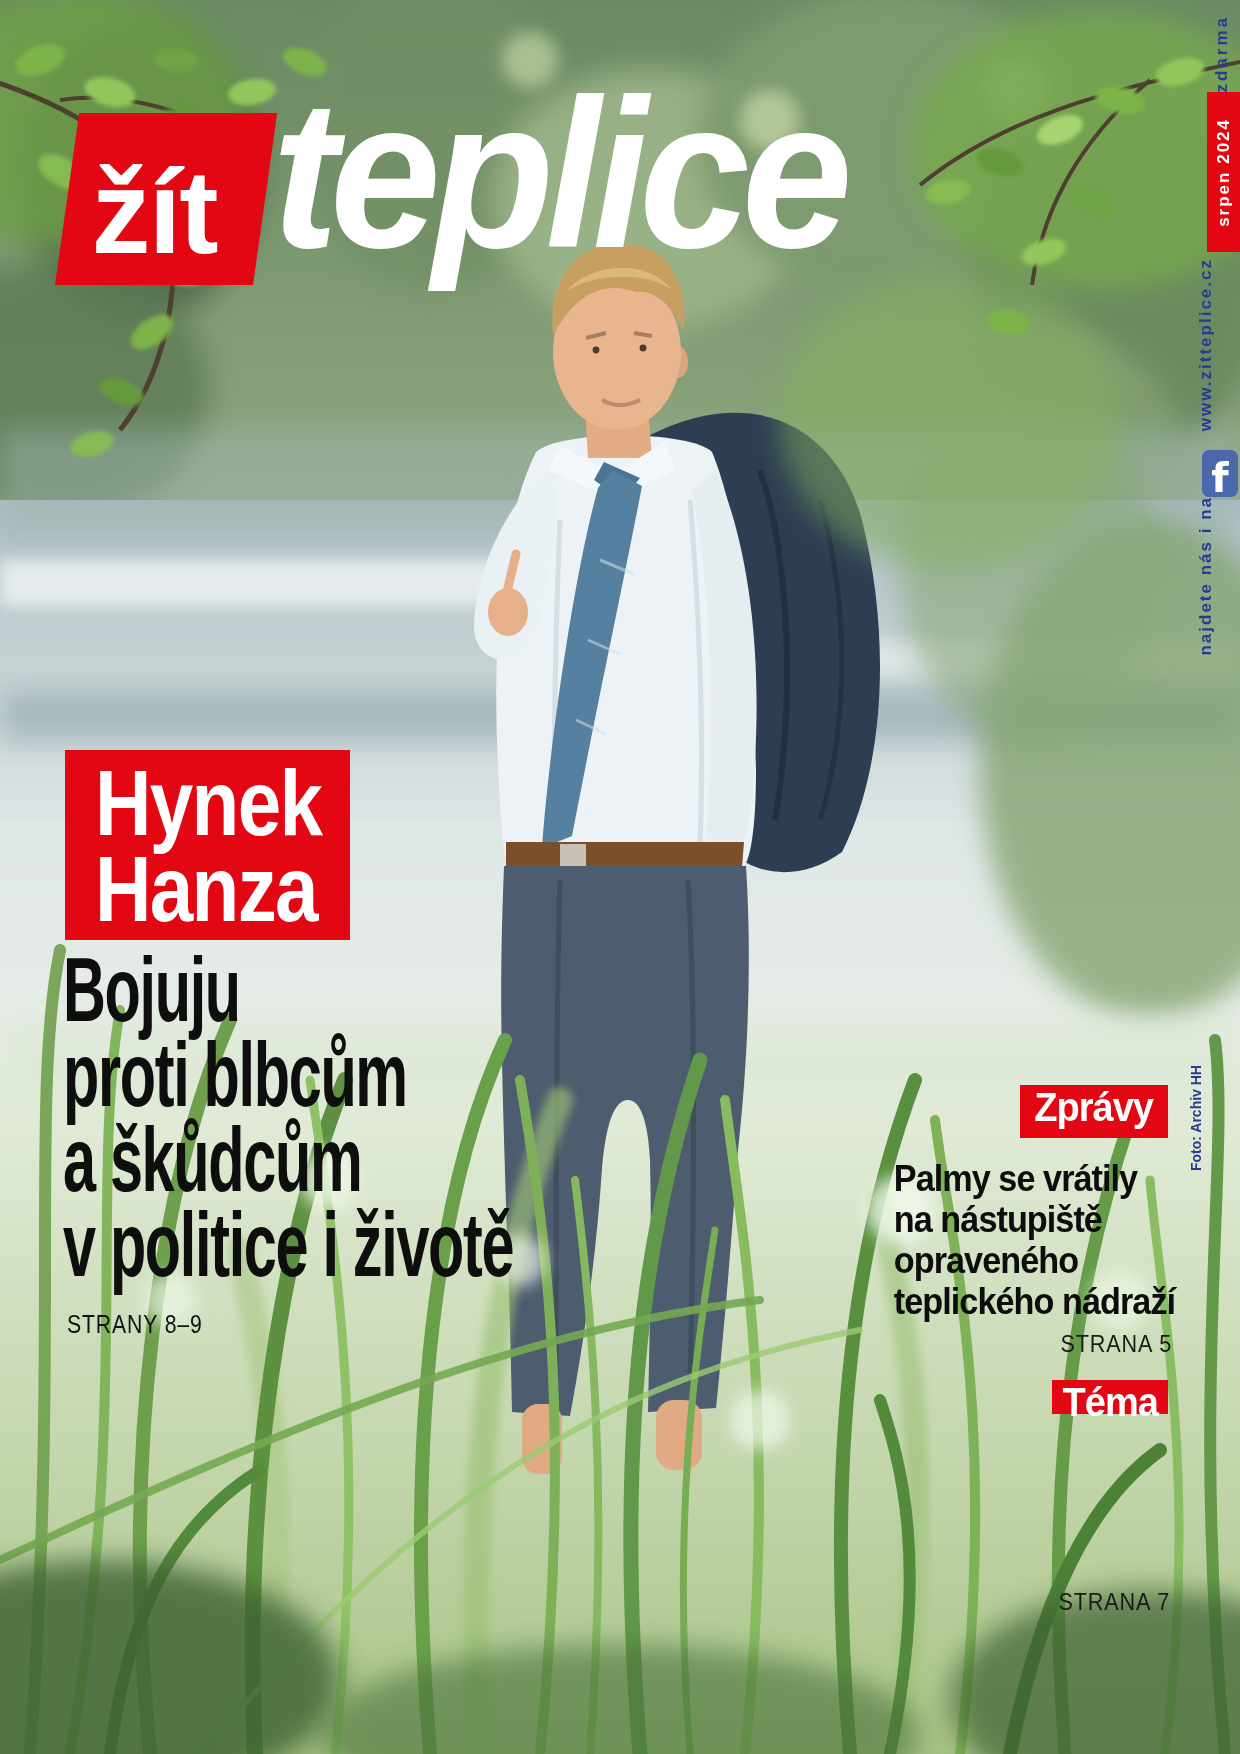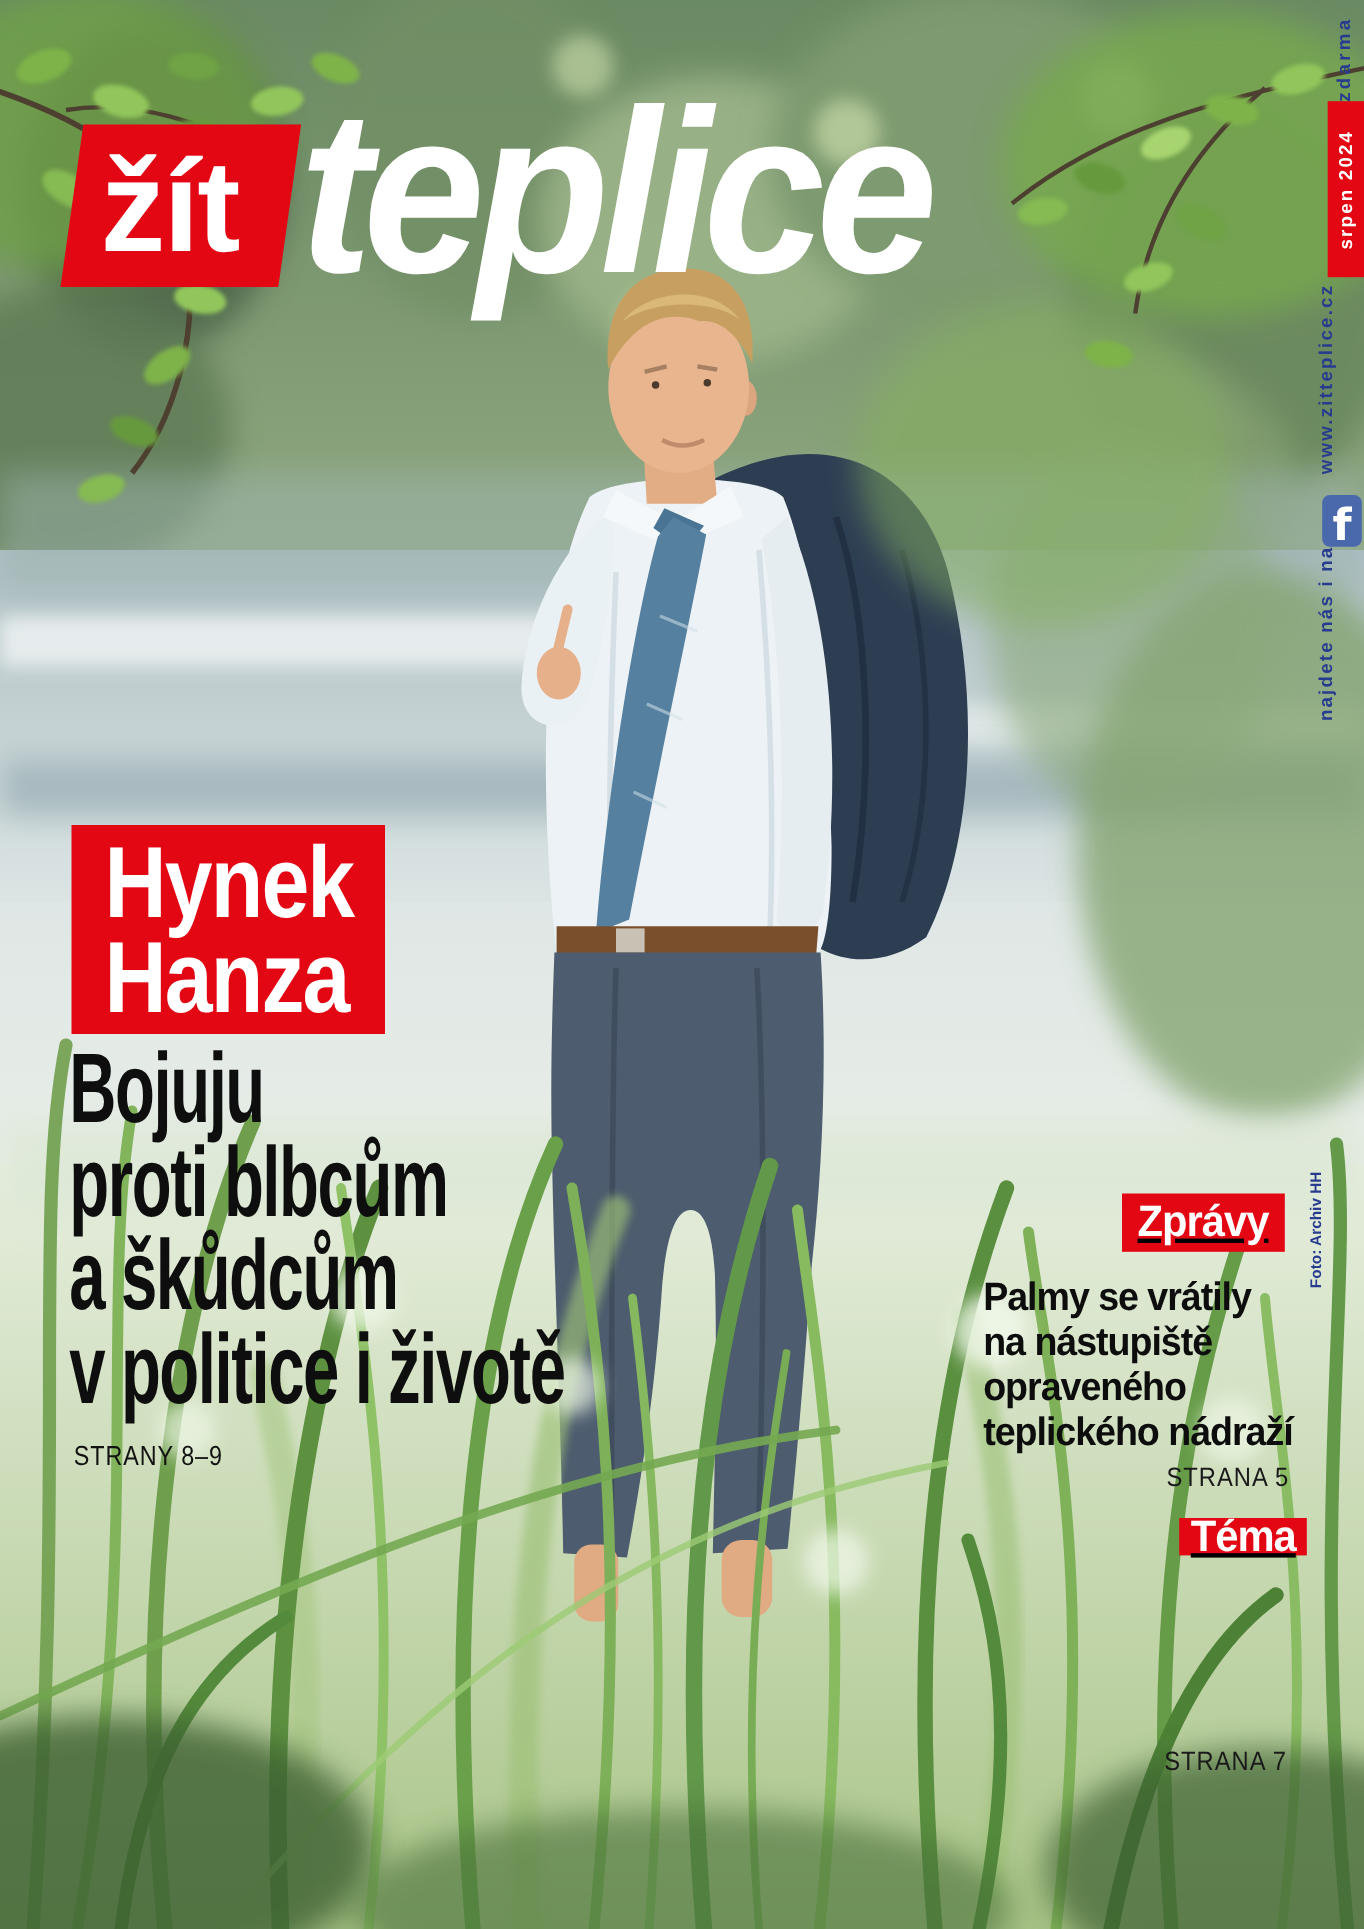--- a/index.html
+++ b/index.html
@@ -4,21 +4,21 @@
 <style>
   html,body{margin:0;padding:0;background:#222;}
   #cover{
     position:relative;width:1240px;height:1754px;overflow:hidden;
     font-family:"Liberation Sans","DejaVu Sans",sans-serif;
     background:#8aa37e;margin:0 auto;
   }
   #photo-svg{position:absolute;left:0;top:0;width:1240px;height:1754px;display:block;}
 
   
-  .zit-wrap{position:absolute;left:55px;top:113px;width:198px;height:148px;}
+  .zit-wrap{position:absolute;left:55px;top:113px;width:198px;height:172px;}
   .zit-bg{position:absolute;inset:0;background:var(--red);transform:skewX(-8deg);transform-origin:50% 100%;}
   .zit-text{
     position:absolute;inset:0;display:flex;align-items:flex-end;justify-content:center;
     color:#fff;font-weight:bold;font-size:118px;line-height:1;padding-bottom:14px;
     letter-spacing:-2px;
   }
   .teplice{
     position:absolute;left:272px;top:68px;
     color:#fff;font-weight:bold;font-style:italic;font-size:212px;line-height:1;
     letter-spacing:-9px;transform:scaleX(.94);transform-origin:0 0;white-space:nowrap;
@@ -44,24 +44,24 @@
     padding:10px 16px 0 30px;box-sizing:border-box;}
   .name-box div{color:#fff;font-weight:bold;font-size:92px;line-height:86px;letter-spacing:-2px;
     transform:scaleX(.85);transform-origin:0 50%;white-space:nowrap;}
   .headline{position:absolute;left:63px;top:948px;}
   .headline div{color:#0e0e0e;font-weight:bold;font-size:90px;line-height:85px;letter-spacing:-2px;
     transform:scaleX(.66);transform-origin:0 50%;white-space:nowrap;}
   .pages{position:absolute;left:67px;top:1310px;color:#121212;font-size:25px;letter-spacing:1px;
     transform:scaleX(.85);transform-origin:0 0;white-space:nowrap;}
 
   
-  .sec-box{position:absolute;background:var(--red);display:flex;align-items:center;justify-content:center;text-decoration:underline;}
+  .sec-box{position:absolute;background:var(--red);display:flex;align-items:flex-start;justify-content:center;}
   .sec-box span{color:#fff;font-weight:bold;font-size:40px;letter-spacing:-1px;transform:scaleX(.95);}
   .sec-news{left:1020px;top:1085px;width:148px;height:53px;}
-  .sec-topic{left:1052px;top:1380px;width:116px;height:34px;margin-left:20px;}
+  .sec-topic{left:1052px;top:1380px;width:116px;height:34px;}
   .credit{position:absolute;left:1188px;top:1082px;height:72px;display:flex;align-items:center;
     color:var(--navy);font-weight:bold;font-size:14px;}
   .teaser{position:absolute;}
   .teaser div{color:#0d0d0d;font-weight:bold;font-size:36px;line-height:41px;letter-spacing:-1px;
     transform:scaleX(.95);transform-origin:100% 50%;white-space:nowrap;}
   .teaser-1{right:65px;top:1158px;}
   .teaser-2{right:65px;top:1443px;}
   .teaser-2 div{line-height:45px;}
   .strana{position:absolute;color:#1a1a1a;font-size:24px;letter-spacing:1px;white-space:nowrap;
     transform:scaleX(.9);transform-origin:100% 0;}

